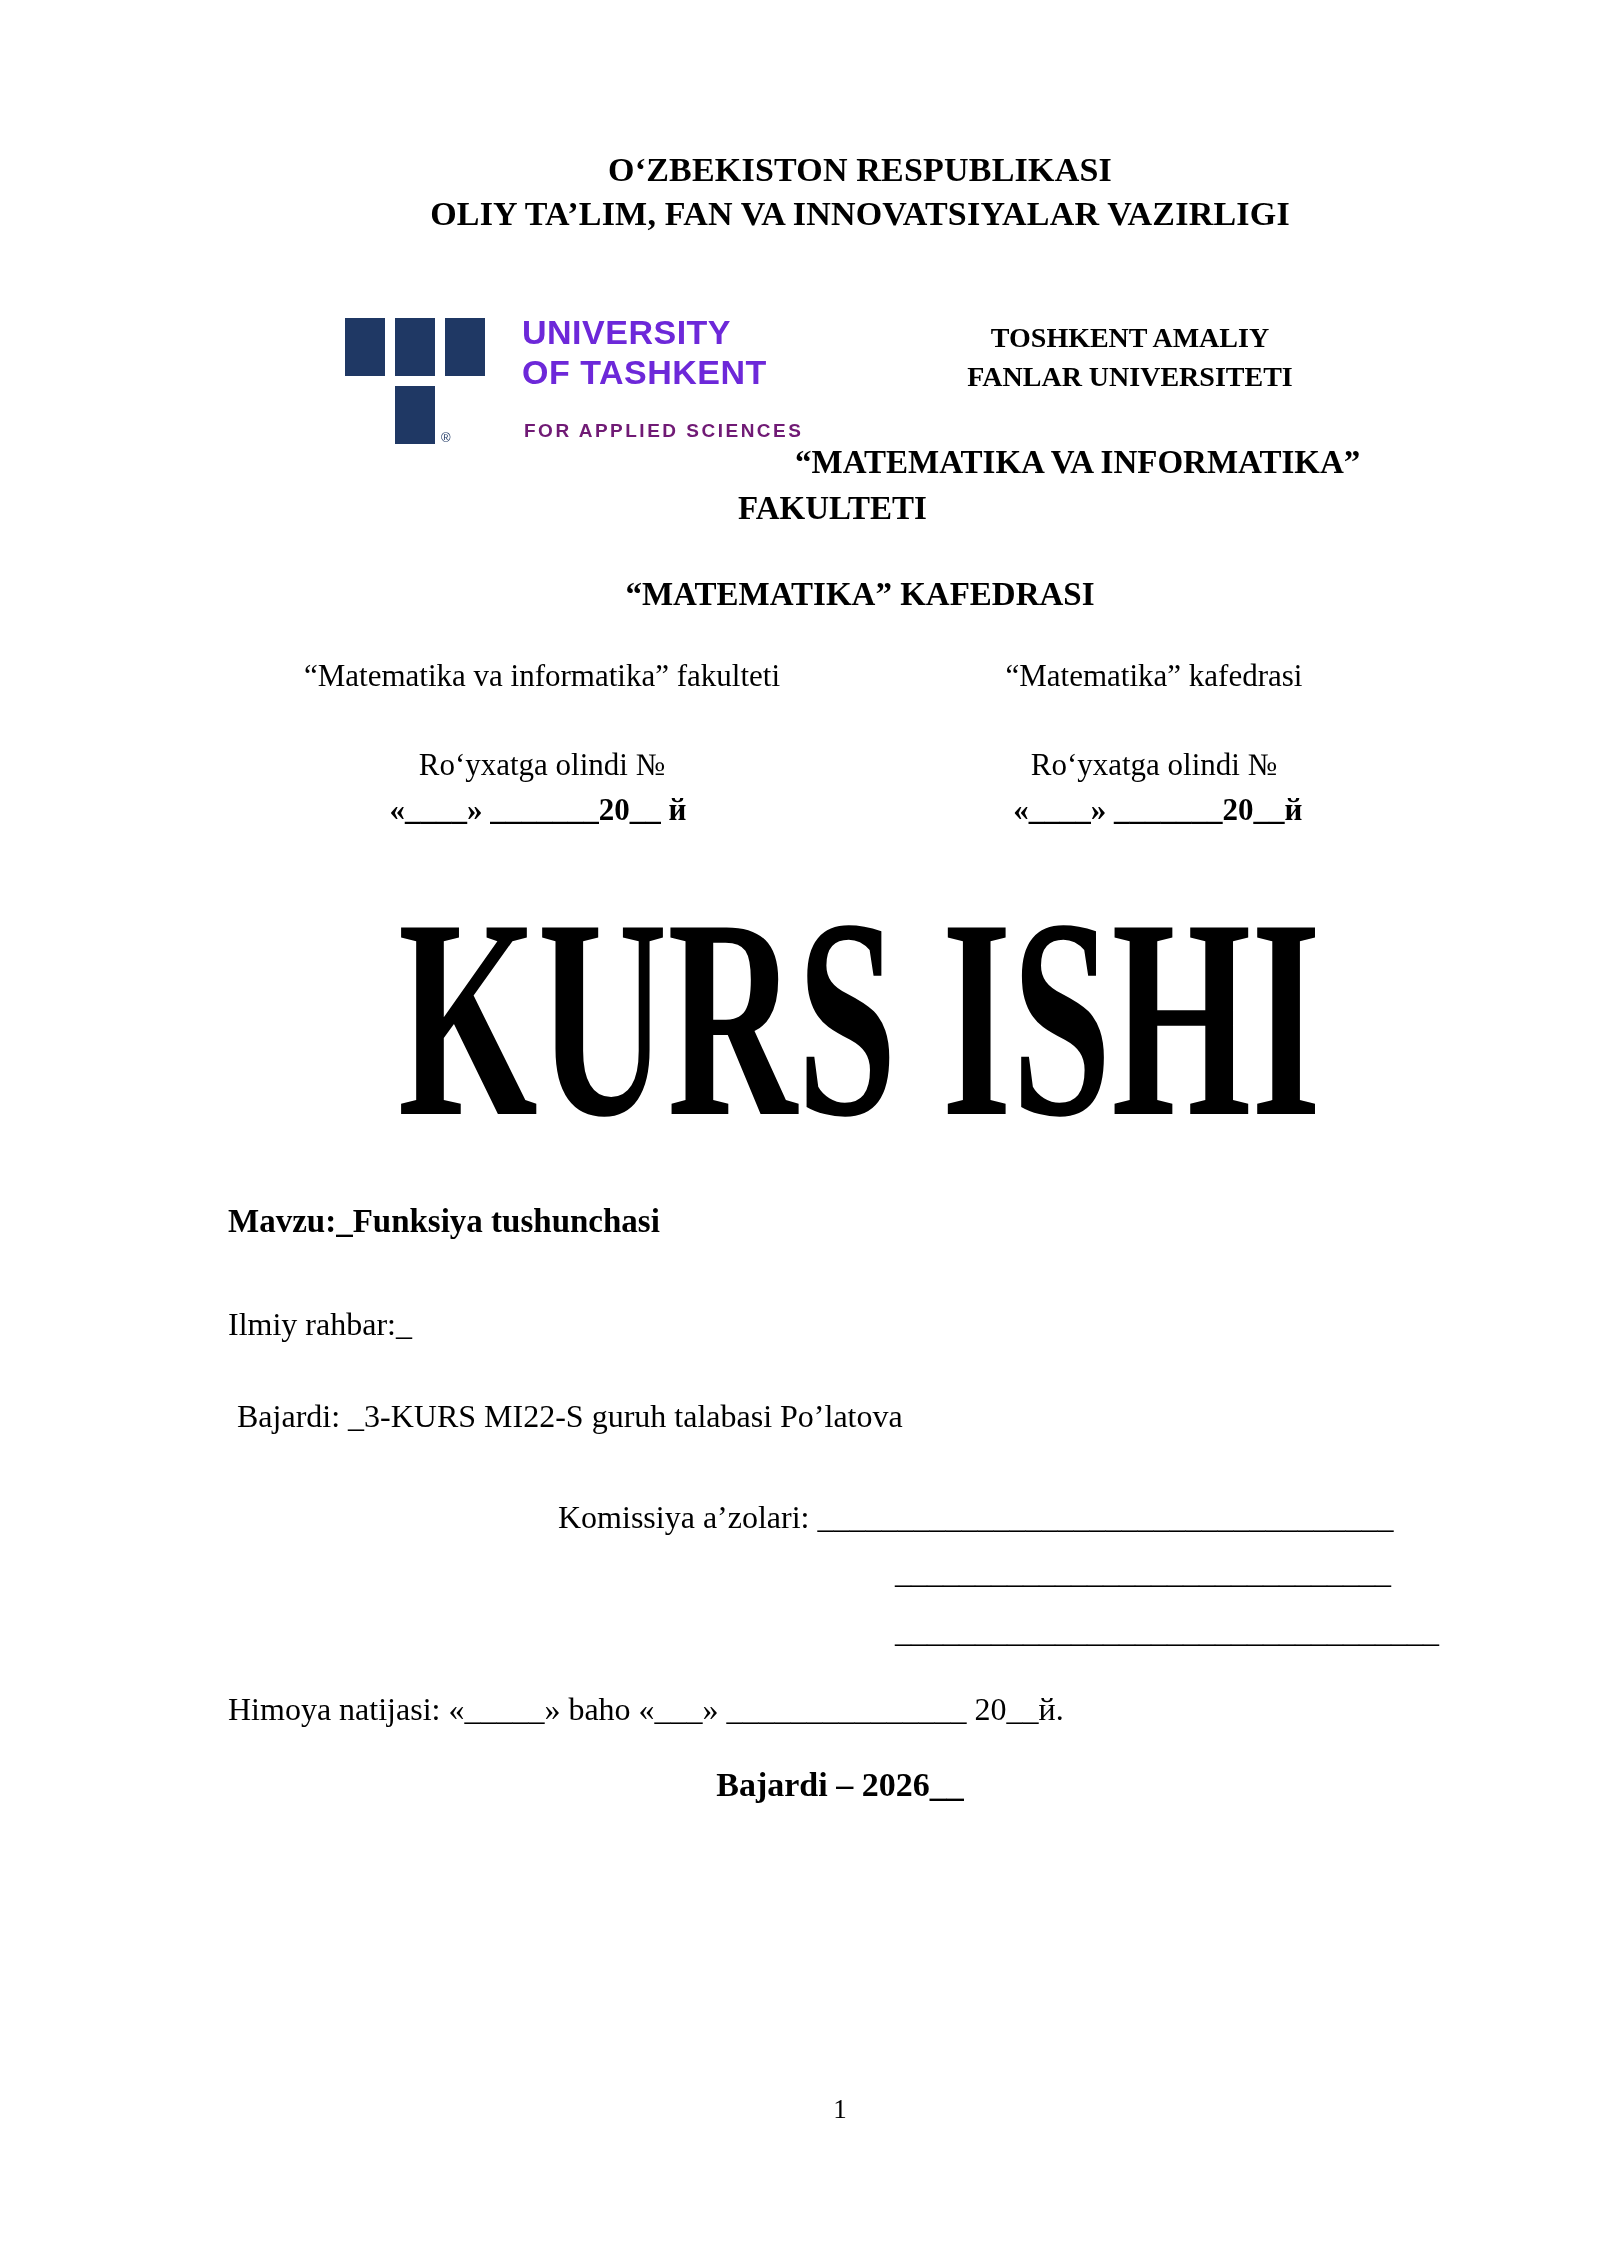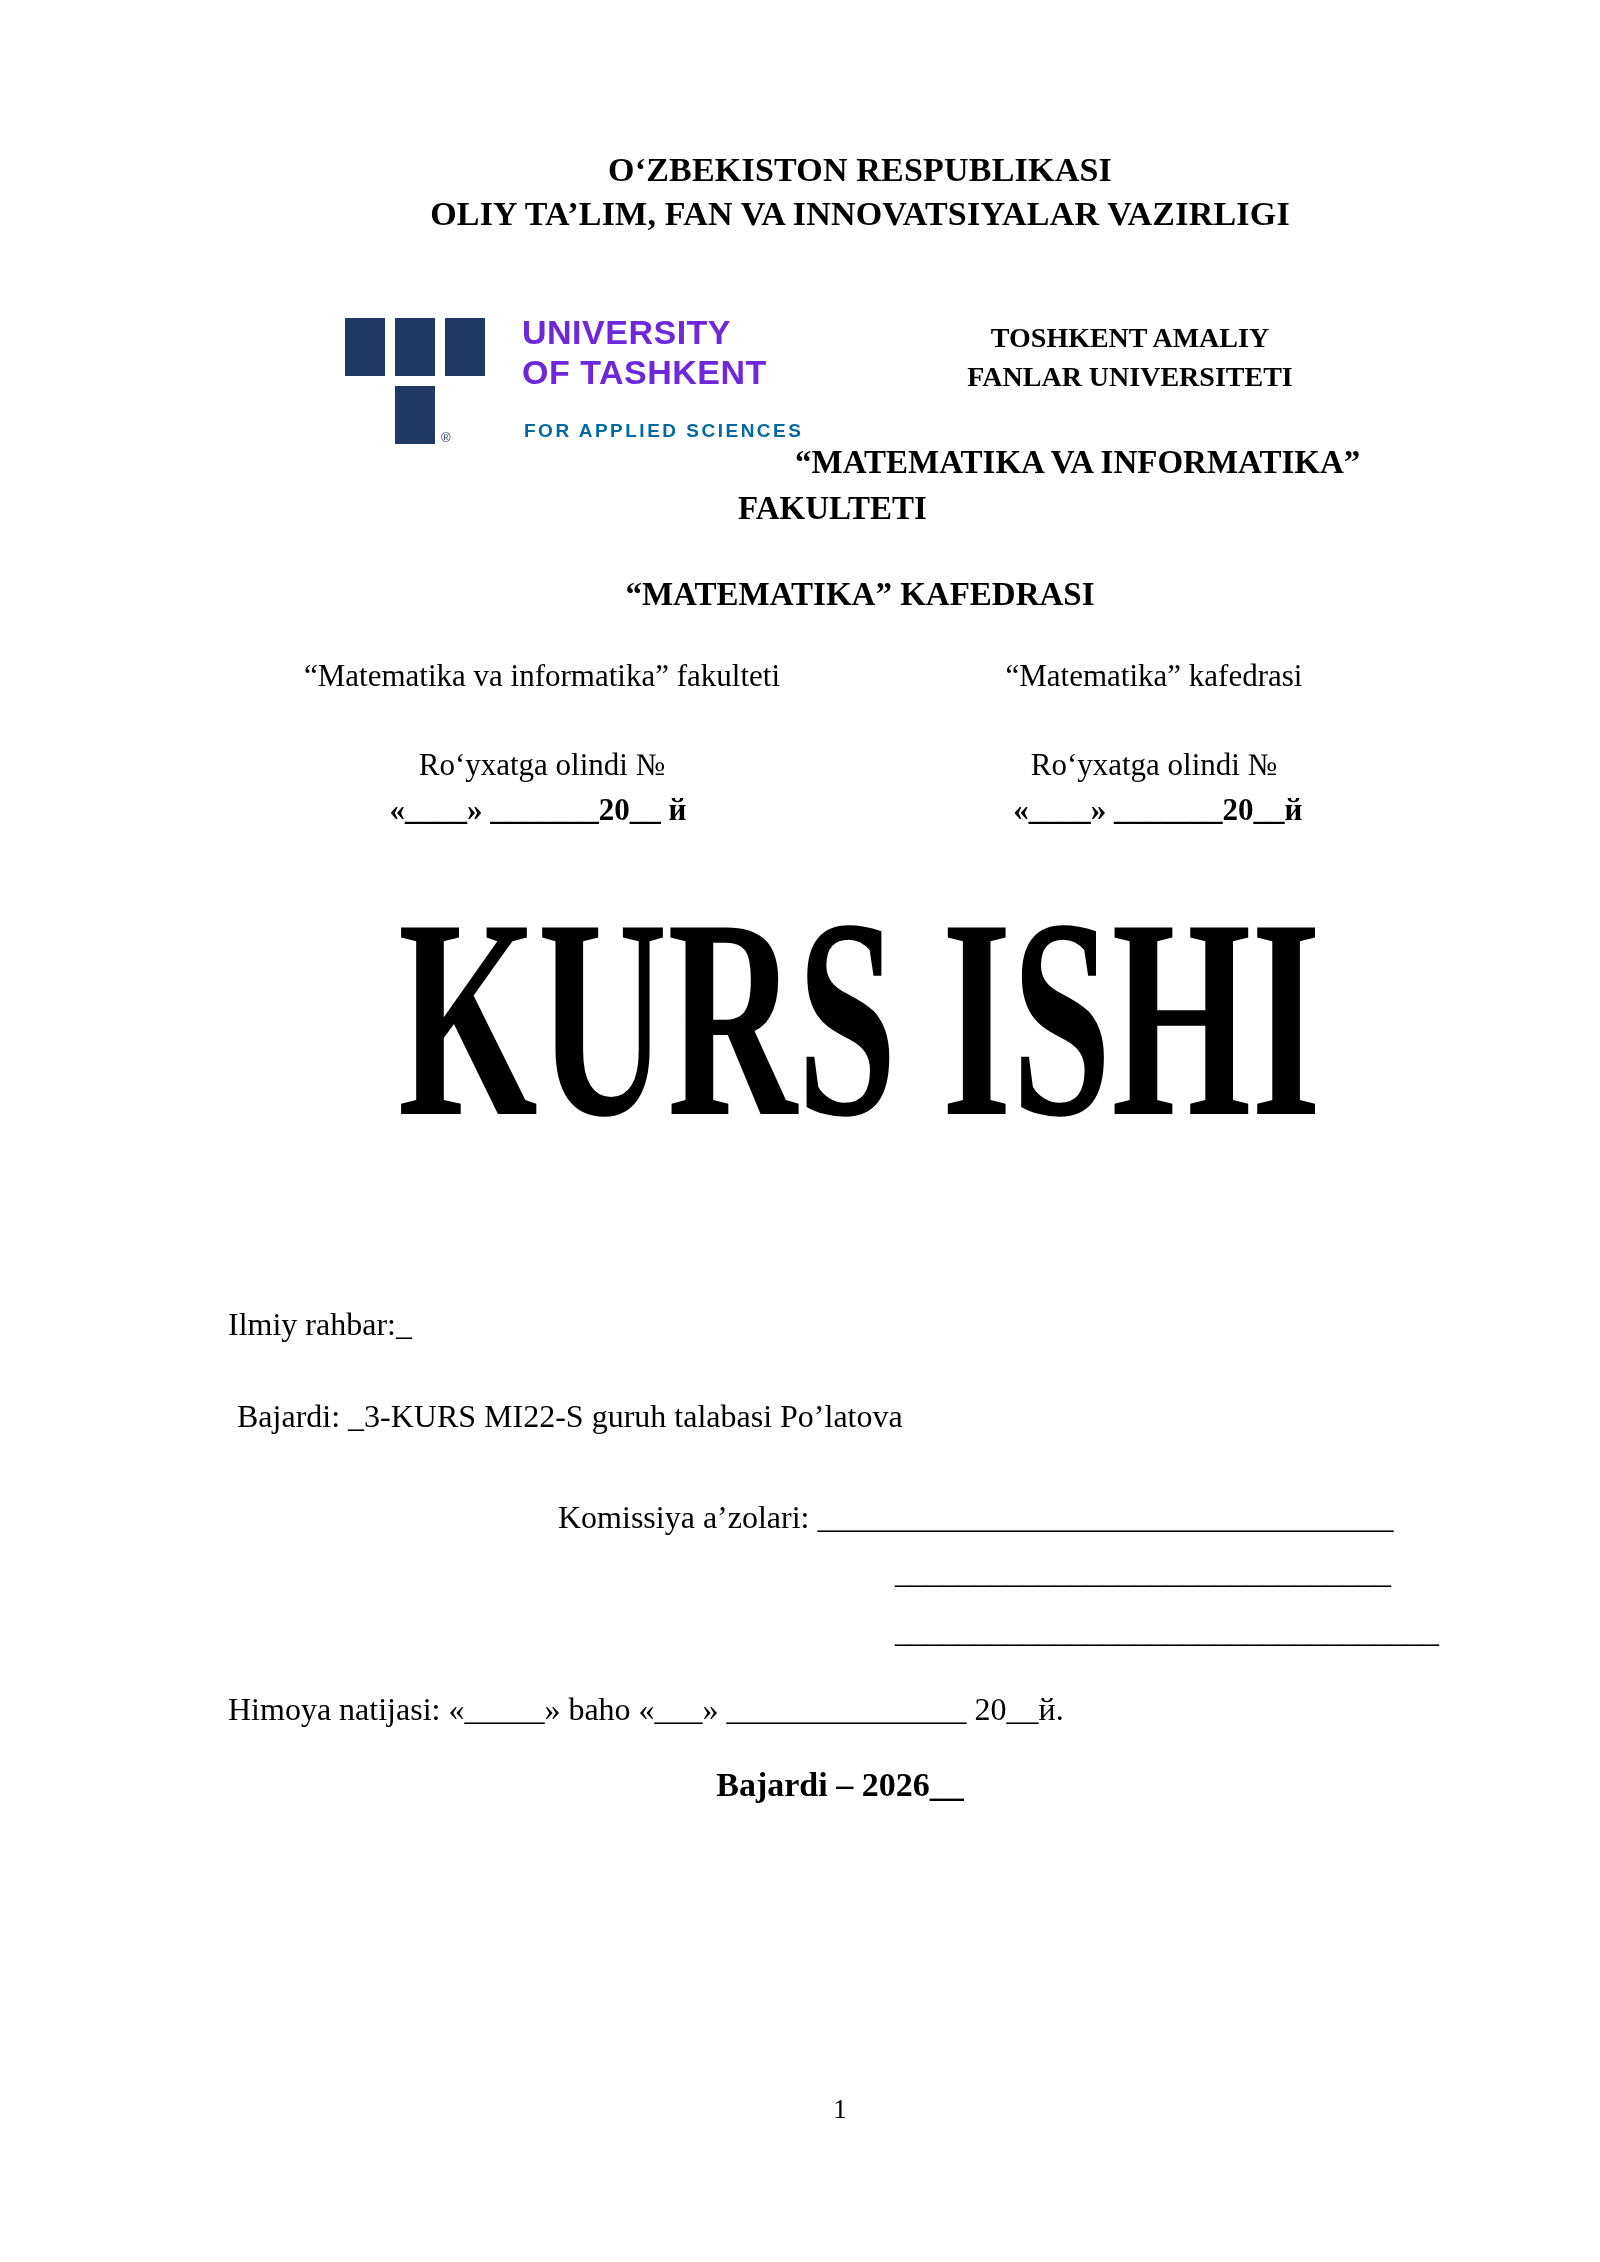--- a/index.html
+++ b/index.html
@@ -77,21 +77,21 @@
   <div>
     <div class="logo-sq" style="left:345px;top:318px;background:#1f3864;"></div>
     <div class="logo-sq" style="left:395px;top:318px;background:#1f3864;"></div>
     <div class="logo-sq" style="left:445px;top:318px;background:#1f3864;"></div>
     <div class="logo-sq" style="left:395px;top:386px;background:#1f3864;"></div>
     <div class="logo-reg" style="color:#1f3864;">®</div>
     <div class="logo-name" style="color:#6d28d9;">
       <div>UNIVERSITY</div>
       <div>OF TASHKENT</div>
     </div>
-    <div class="logo-tagline" style="color:#0369a1;">FOR APPLIED SCIENCES</div>
+    <div class="logo-tagline" style="color:#701a75;">FOR APPLIED SCIENCES</div>
   </div>
 
   <div class="univ-name">
     <div>TOSHKENT AMALIY</div>
     <div>FANLAR UNIVERSITETI</div>
   </div>
 
   <div class="faculty-line1">“MATEMATIKA VA INFORMATIKA”</div>
   <div class="faculty-line2">FAKULTETI</div>
 
@@ -107,20 +107,21 @@
   </div>
   <div class="reg-row reg-dates">
     <div class="col-l">«____» _______20__ й</div>
     <div class="col-r">«____» _______20__й</div>
   </div>
 
   <div class="main-title">
     <span class="squeeze">KURS ISHI</span>
   </div>
 
+  <div class="topic">Mavzu:_Funksiya tushunchasi</div>
   <div class="supervisor">Ilmiy rahbar:_</div>
   <div class="student">Bajardi: _3-KURS MI22-S guruh talabasi Po’latova</div>
 
   <div class="commission">
     <span>Komissiya a’zolari:</span><span class="blank">____________________________________</span>
   </div>
   <div class="blank-line2">_______________________________</div>
   <div class="blank-line3">__________________________________</div>
 
   <div class="defense">Himoya natijasi: «_____» baho «___» _______________ 20__й.</div>

